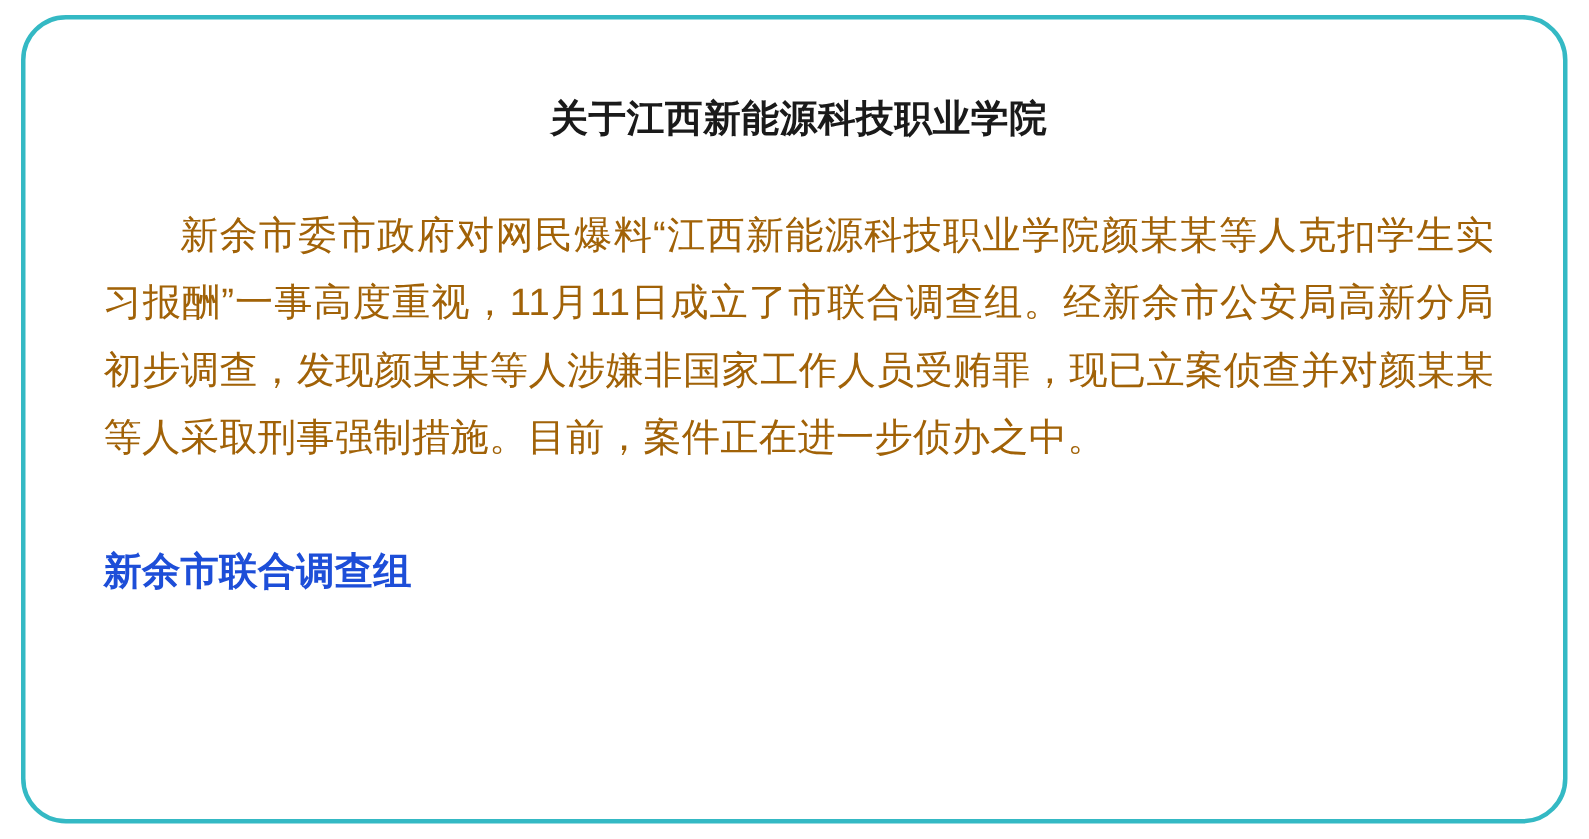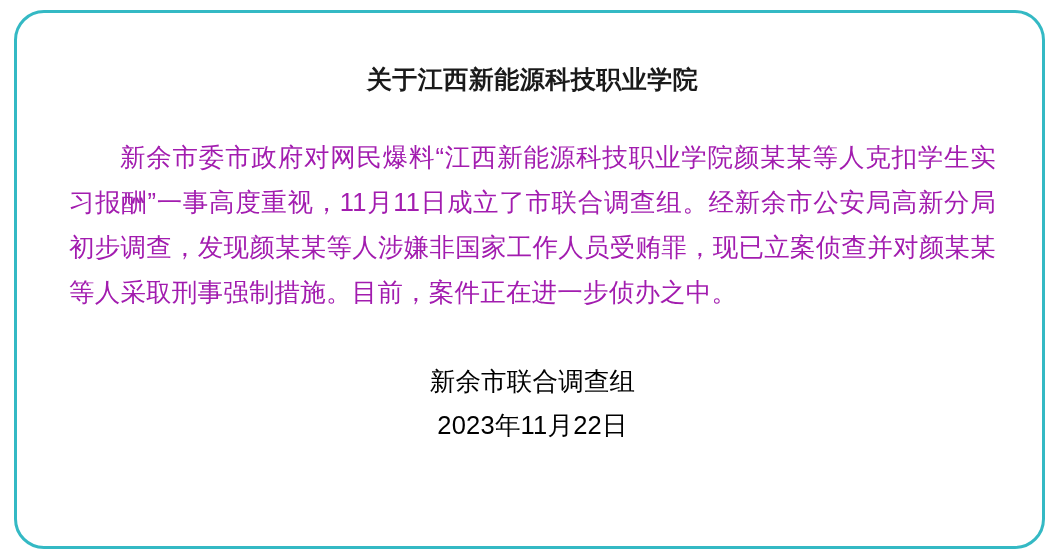--- a/index.html
+++ b/index.html
@@ -50,50 +50,50 @@
     color: #1a1a1a;
     letter-spacing: 0.5px;
   }
   .title .line {
     display: block;
   }
   .body-text {
     margin-top: 36px;
     font-size: 25.5px;
     line-height: 45px;
-    color: #a21caf;
+    color: #a16207;
     text-align: justify;
     text-indent: 2em;
     letter-spacing: 0.2px;
   }
   .signature {
     margin-top: 44px;
-    text-align: center;
+    text-align: left;
     font-size: 25.5px;
     line-height: 44px;
-    color: #000000;
+    color: #1d4ed8;
     letter-spacing: 0.2px;
+    font-weight: bold;
   }
   .signature .sig-line {
     display: block;
   }
 </style>
 </head>
 <body>
 
 <div class="page">
   <div class="frame">
     <div class="doc">
 
       <div class="title">
         <span class="line">关于江西新能源科技职业学院</span>
       </div>
 
       <p class="body-text">新余市委市政府对网民爆料“江西新能源科技职业学院颜某某等人克扣学生实习报酬”一事高度重视，11月11日成立了市联合调查组。经新余市公安局高新分局初步调查，发现颜某某等人涉嫌非国家工作人员受贿罪，现已立案侦查并对颜某某等人采取刑事强制措施。目前，案件正在进一步侦办之中。</p>
 
       <div class="signature">
         <span class="sig-line">新余市联合调查组</span>
-        <span class="sig-line">2023年11月22日</span>
       </div>
 
     </div>
   </div>
 </div>
 
 </body></html>

